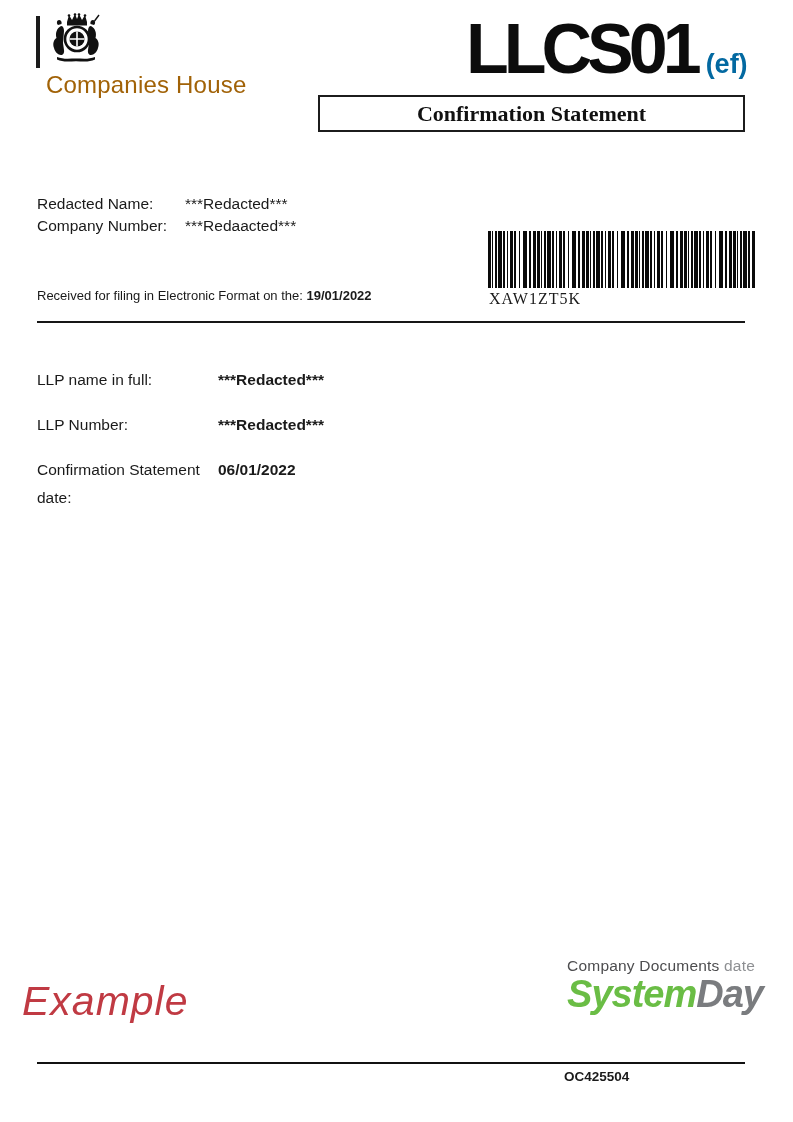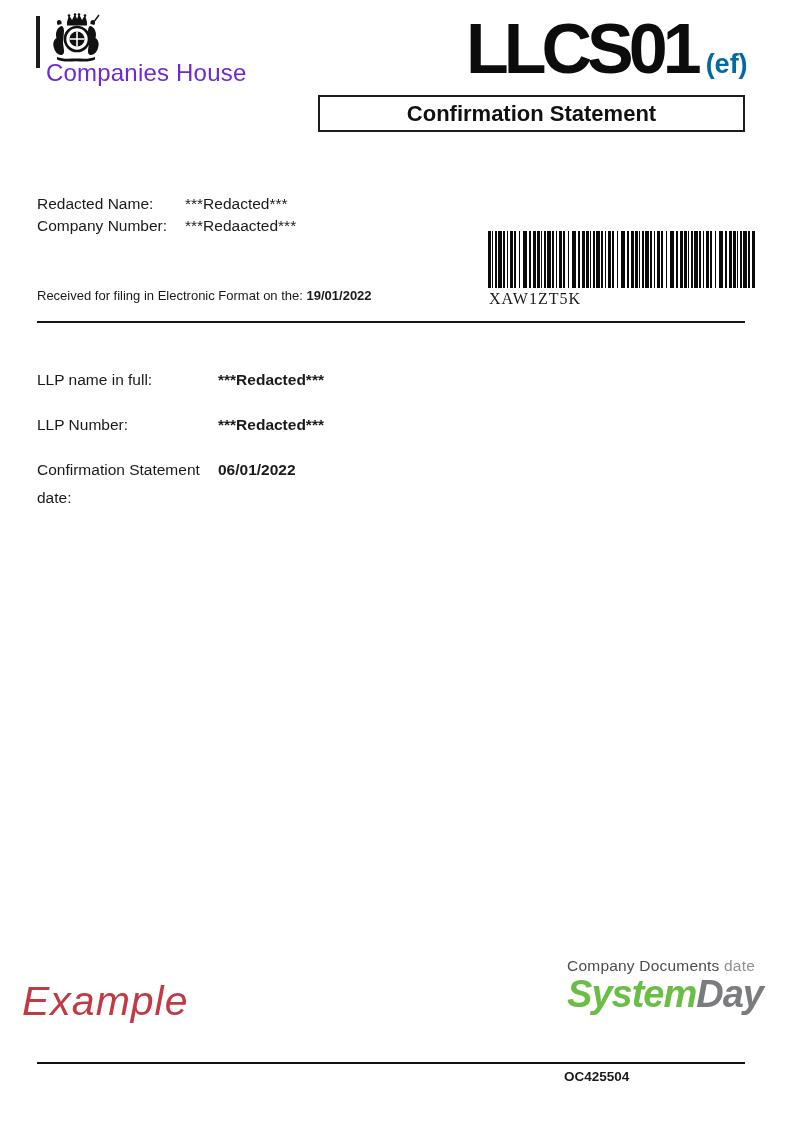--- a/index.html
+++ b/index.html
@@ -16,42 +16,42 @@
   
   .logo-bar {
     position: absolute; left: 36px; top: 16px;
     width: 4px; height: 52px; background: #1b1b1b;
   }
   .crest {
     position: absolute; left: 49px; top: 13px;
     width: 54px; height: 50px;
   }
   .logo-text {
-    position: absolute; left: 46px; top: 59px;
-    font-size: 24px; letter-spacing: 0.2px; color: #6d28d9;
+    position: absolute; left: 46px; top: 71px;
+    font-size: 24px; letter-spacing: 0.2px; color: #a16207;
   }
 
   .form-code {
     position: absolute; left: 466px; top: 14px;
     white-space: nowrap; line-height: 1;
   }
   .form-code .big {
     font-size: 70px; font-weight: bold; letter-spacing: -5px; color: #0c0c0c;
   }
   .form-code .small {
     font-size: 27px; font-weight: bold; margin-left: 9px; color: #0369a1;
   }
 
   .title-box {
     position: absolute; left: 318px; top: 95px;
     width: 427px; height: 37px;
     border: 2.5px solid #1c1c1c;
     display: flex; align-items: center; justify-content: center;
   }
-  .title-box .title-text { font-size: 22px; font-weight: bold; color: #111; }
+  .title-box .title-text { font-size: 22px; font-weight: bold; color: #111; font-family: Liberation Serif, serif; }
 
   
   .company-block { position: absolute; left: 37px; top: 193px; }
   .company-row { display: flex; font-size: 15.5px; line-height: 22px; }
   .company-row .label { width: 148px; }
 
   
   .barcode {
     position: absolute; left: 488px; top: 231px;
     width: 267px; height: 57px;

